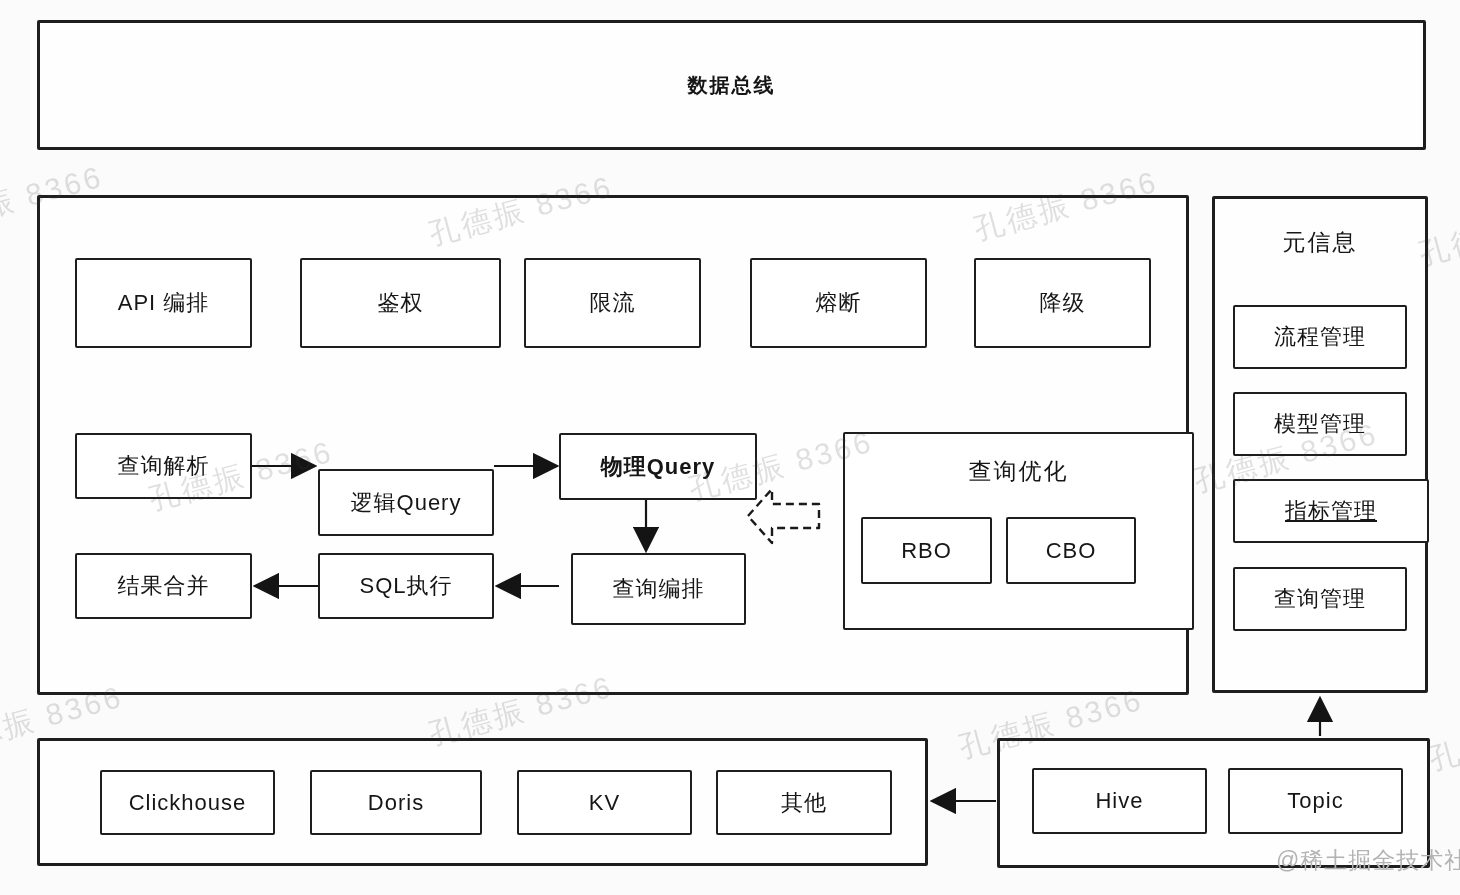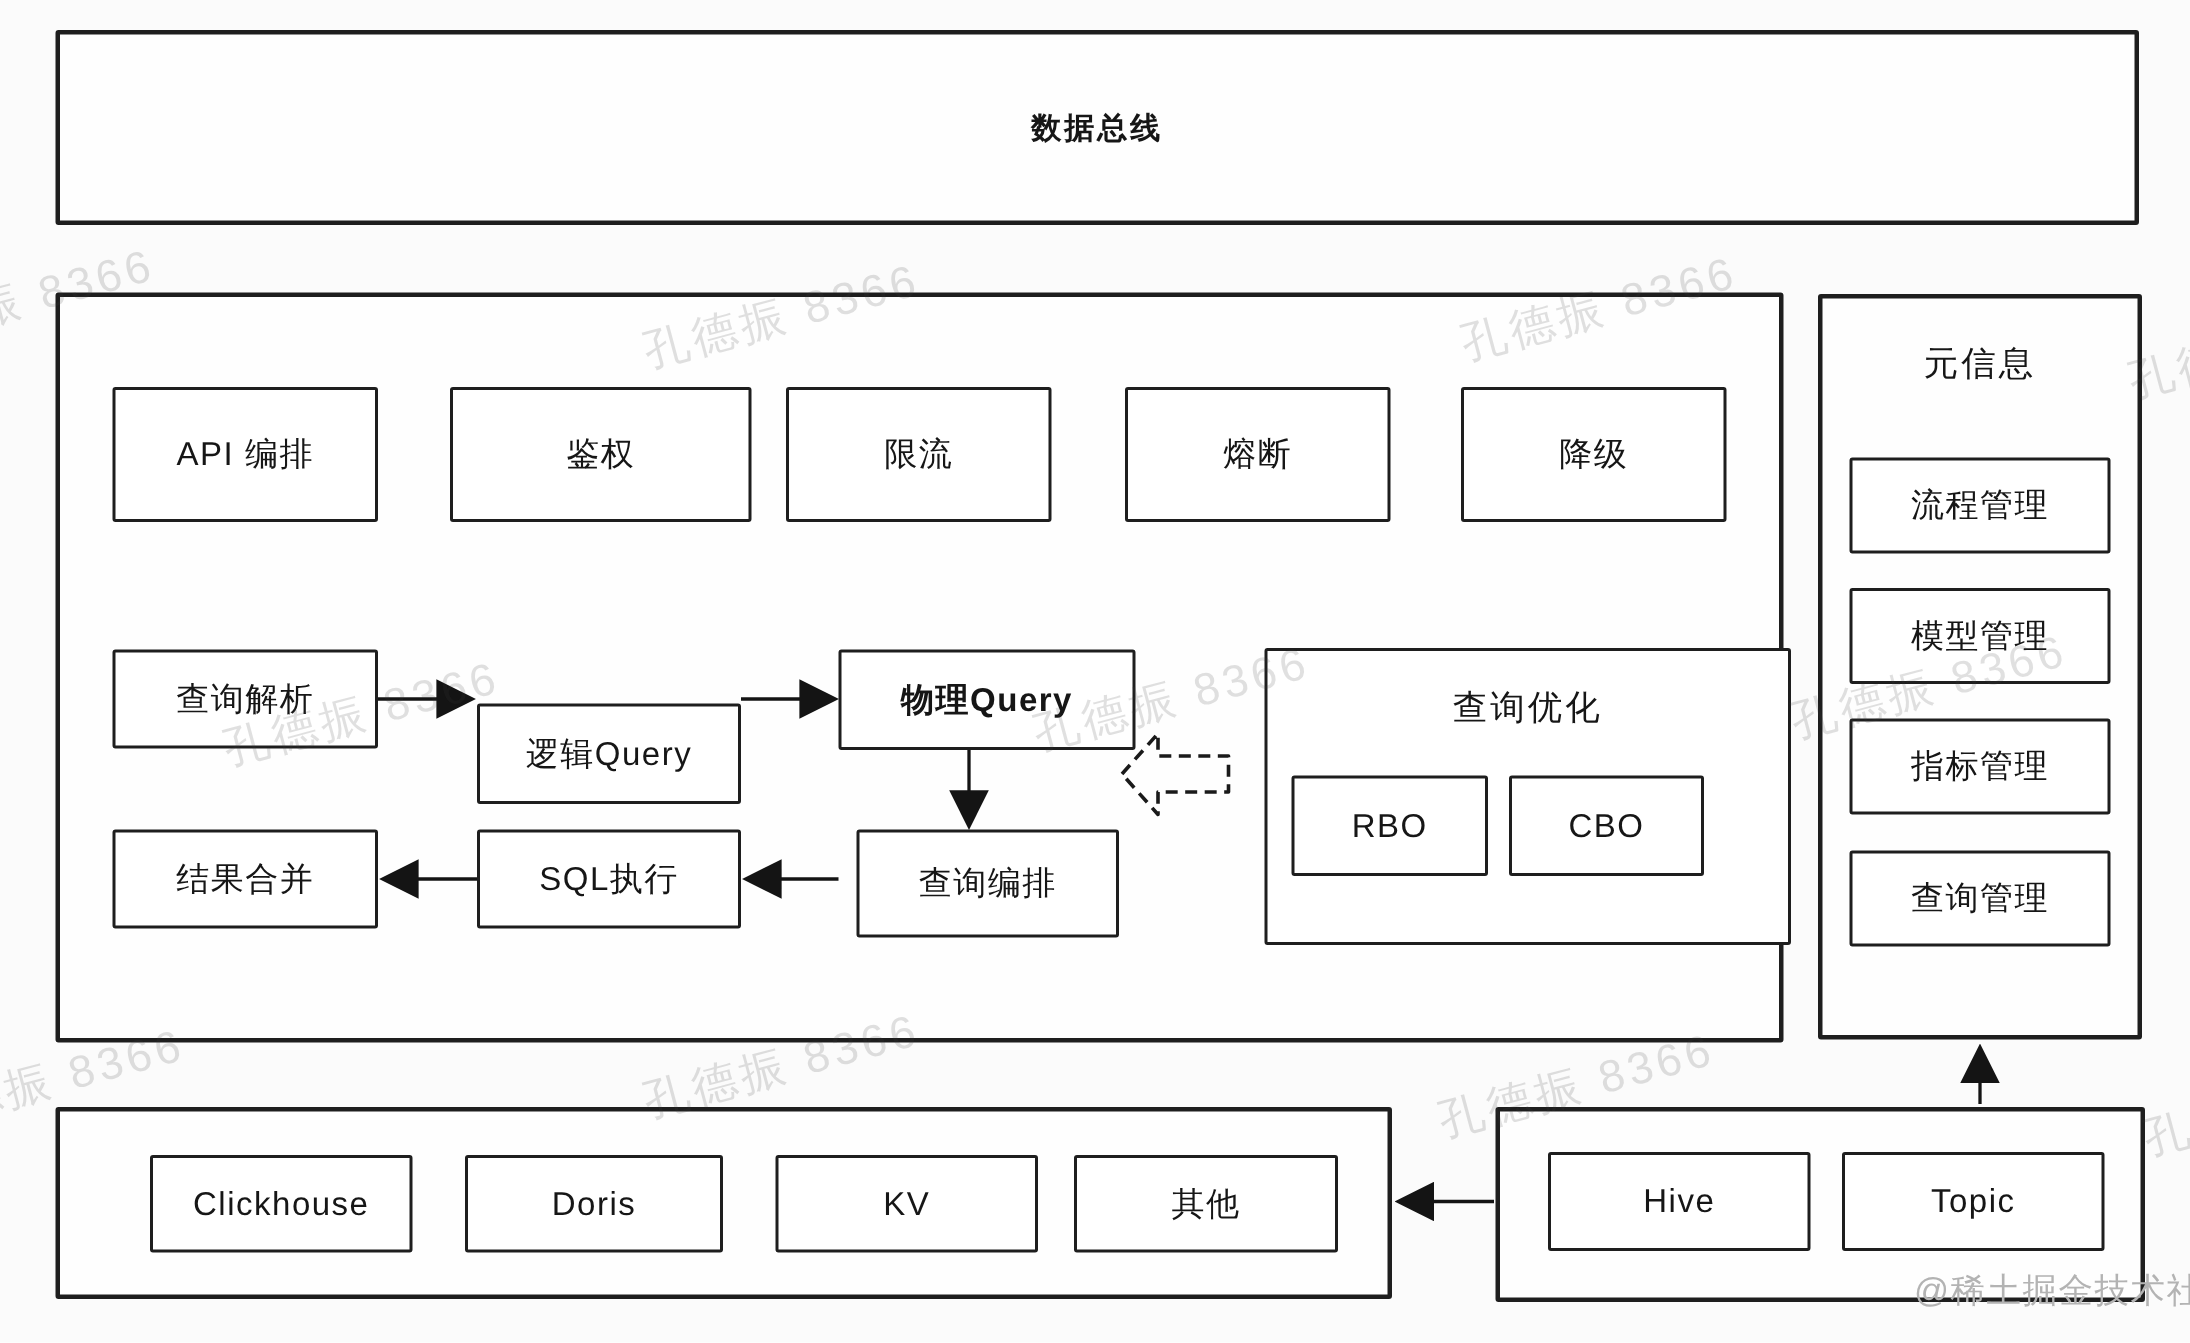--- a/index.html
+++ b/index.html
@@ -128,21 +128,21 @@
   </div>
 
   <div class="box outer" style="left:1212px; top:196px; width:216px; height:497px;">
     <div class="group-title" style="top:28px;">元信息</div>
     <div class="box" style="left:18px; top:106px; width:174px; height:64px; border-width:2px;">
       <span>流程管理</span>
     </div>
     <div class="box" style="left:18px; top:193px; width:174px; height:64px; border-width:2px;">
       <span>模型管理</span>
     </div>
-    <div class="box" style="left:18px; top:280px; width:174px; height:64px; border-width:2px;">
+    <div class="box" style="left:18px; top:280px; width:196px; height:64px; border-width:2px;text-decoration:underline;">
       <span>指标管理</span>
     </div>
     <div class="box" style="left:18px; top:368px; width:174px; height:64px; border-width:2px;">
       <span>查询管理</span>
     </div>
   </div>
 
   <div class="box outer" style="left:37px; top:738px; width:891px; height:128px;">
     <div class="box" style="left:60px; top:29px; width:175px; height:65px; border-width:2px;">
       <span>Clickhouse</span>

